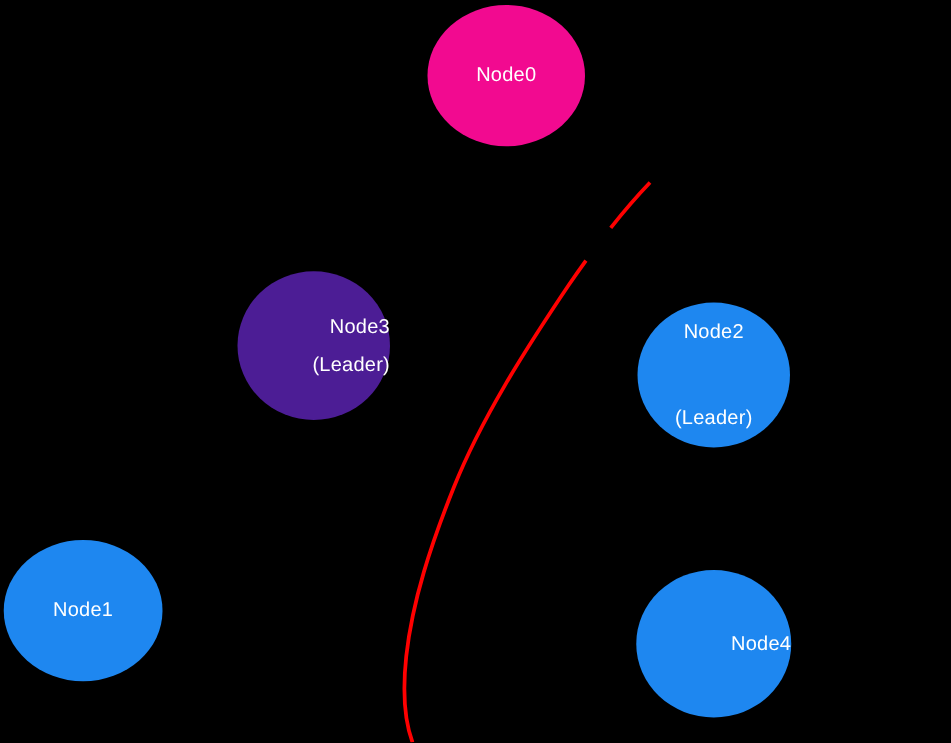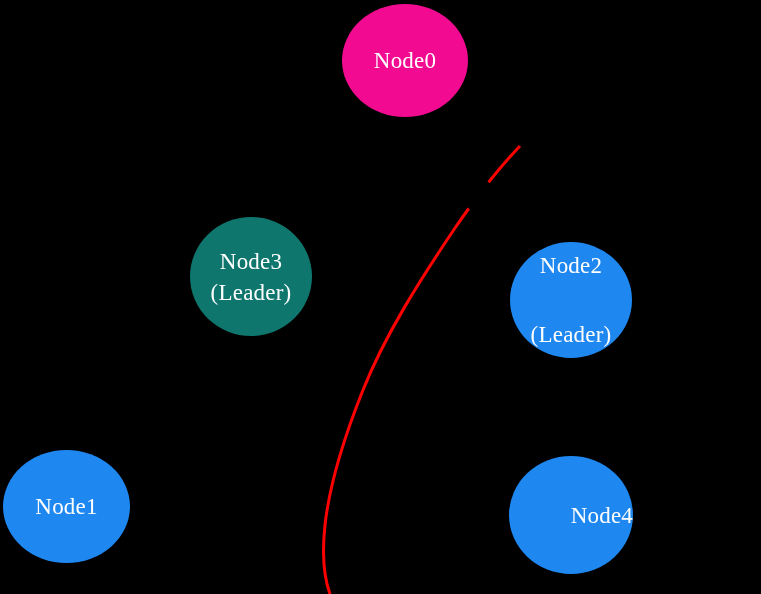--- a/index.html
+++ b/index.html
@@ -28,52 +28,51 @@
     stroke-dasharray: 48 33 2000;
   }
   .node {
     position: absolute;
     border-radius: 50%;
     display: flex;
     flex-direction: column;
     align-items: center;
     justify-content: center;
     color: #ffffff;
-    font-size: 23px;
+    font-size: 16px;
     line-height: 31px;
     text-align: center;
     letter-spacing: 0.2px;
-    font-family: Liberation Serif, serif;
   }
   .node .role:empty { display: none; }
   .node-0 { left: 342px; top: 4px;   width: 126px; height: 113px; }
   .node-3 { left: 190px; top: 217px; width: 122px; height: 119px; }
   .node-2 { left: 510px; top: 242px; width: 122px; height: 116px; gap: 38px; }
-  .node-1 { left: 3px;   top: 450px; width: 127px; height: 113px; }
+  .node-1 { left: 3px;   top: 432px; width: 127px; height: 113px; }
   .node-4 { left: 509px; top: 456px; width: 124px; height: 118px; align-items: flex-end; }
 </style>
 </head>
 <body>
 
 <div class="canvas">
 
   <svg class="edge-layer" viewBox="0 0 761 594" xmlns="http://www.w3.org/2000/svg">
     <path d="M 520 146
              C 498 169 477 196 455 228
              C 420 280 385 335 363 390
              C 345 435 330 480 325 525
              C 322 553 323 575 330 594" style="stroke: rgb(255, 0, 0);"></path>
   </svg>
 
   <div class="node node-0" style="background-color: rgb(242, 10, 144);">
     <span class="label">Node0</span>
 
   </div>
 
-  <div class="node node-3" style="background-color: #0f766e;">
+  <div class="node node-3" style="background-color: #4c1d95; align-items: flex-end;">
     <span class="label">Node3</span>
     <span class="role">(Leader)</span>
   </div>
 
   <div class="node node-2" style="background-color: rgb(30, 135, 240);">
     <span class="label">Node2</span>
     <span class="role">(Leader)</span>
   </div>
 
   <div class="node node-1" style="background-color: rgb(30, 135, 240);">

